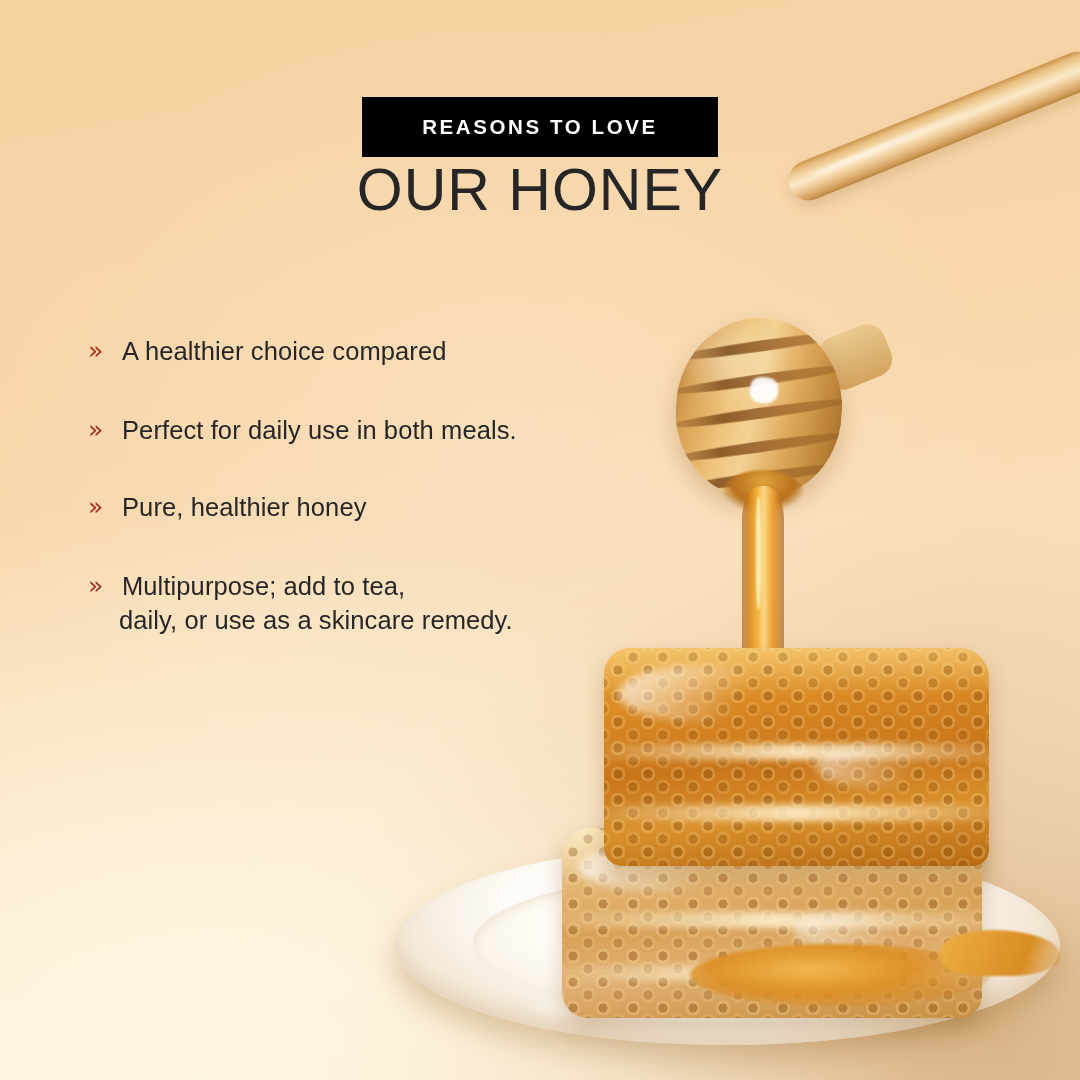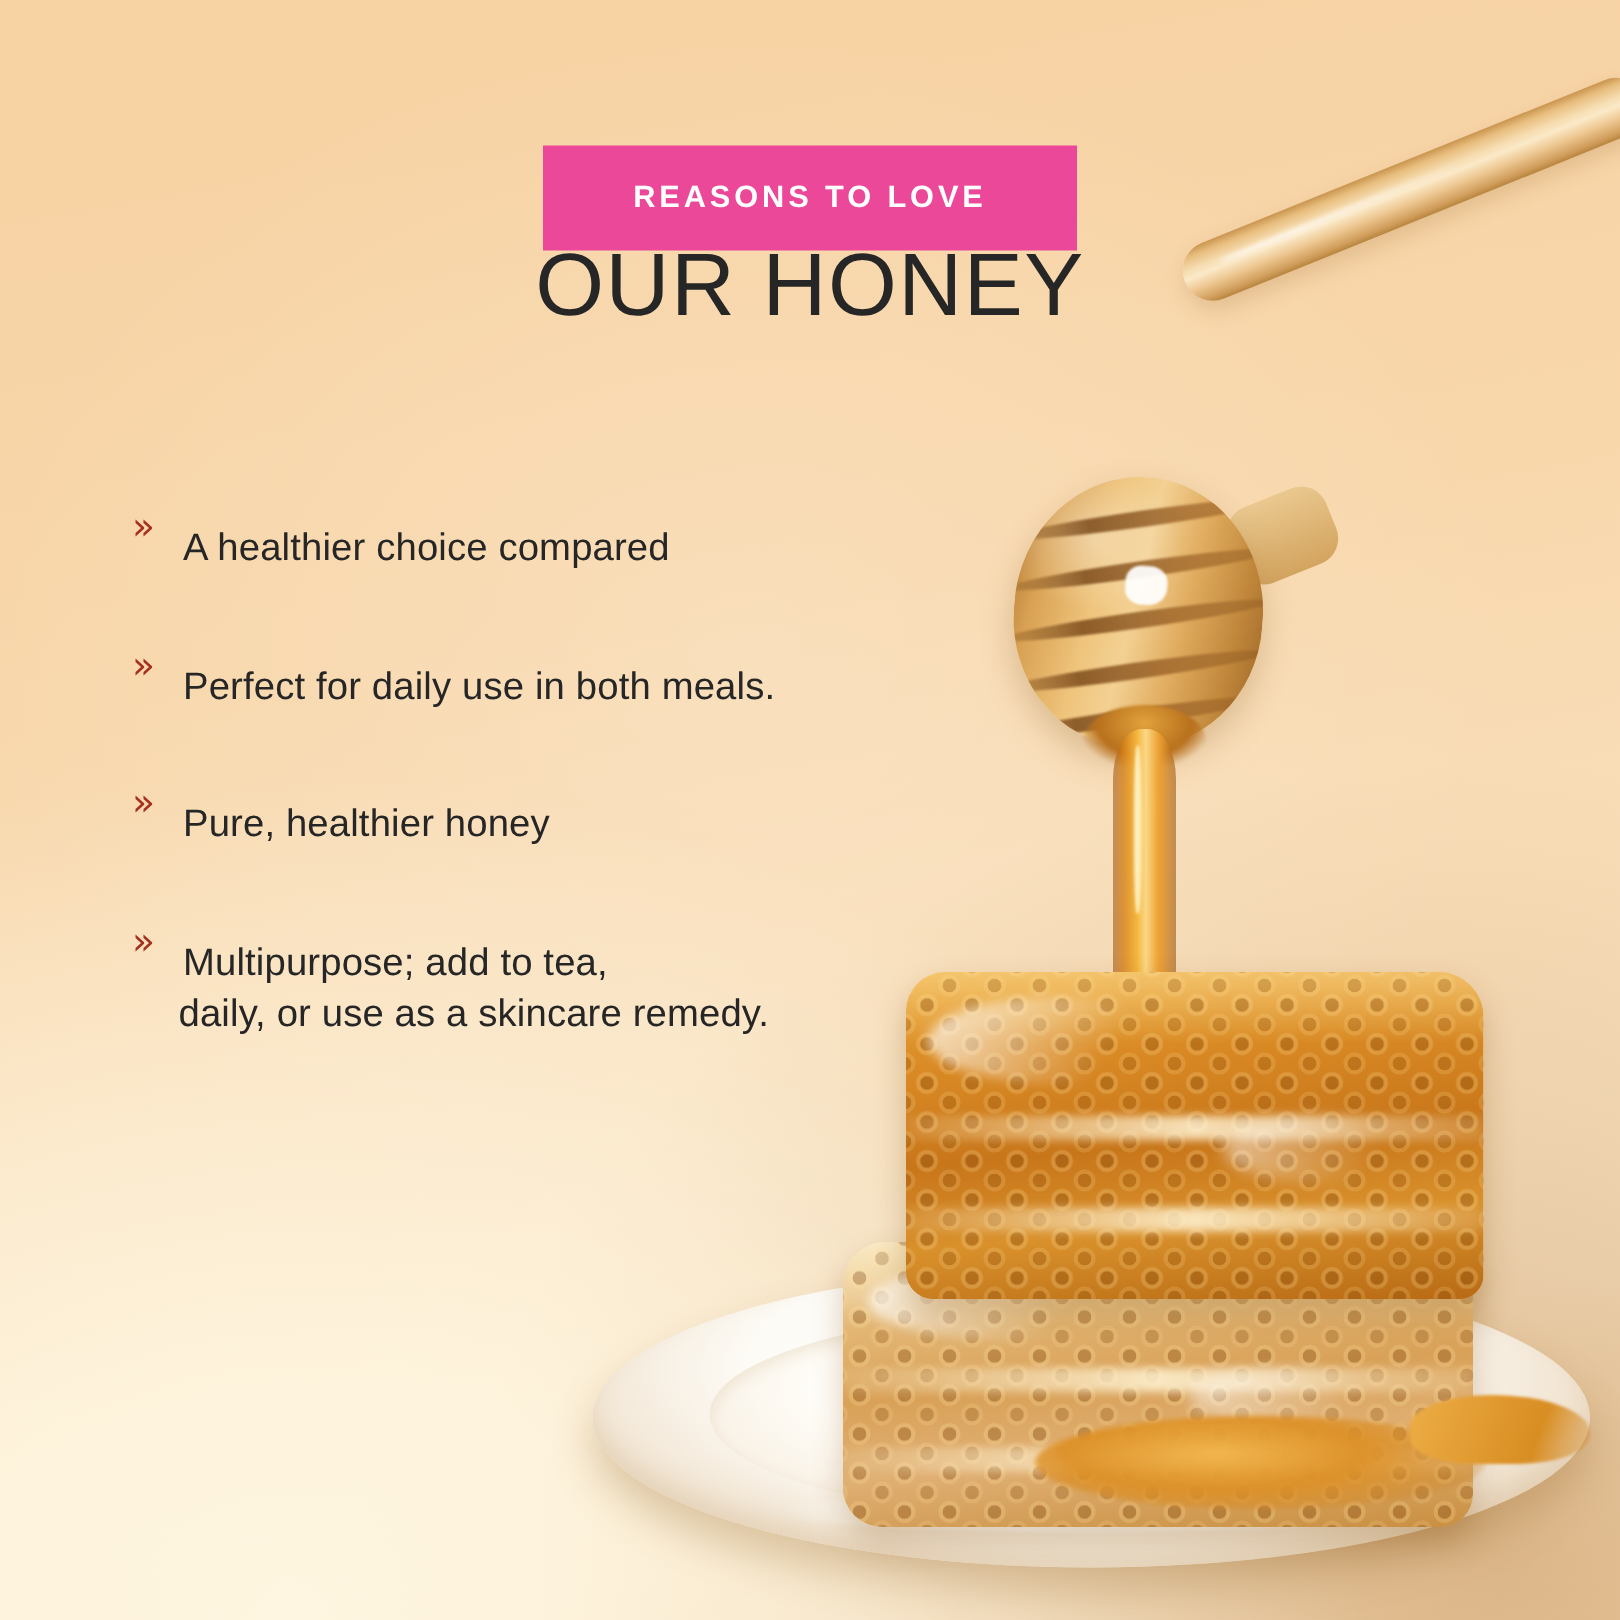--- a/index.html
+++ b/index.html
@@ -22,22 +22,22 @@
       radial-gradient(90% 70% at 92% 96%, rgba(196,146,88,.55) 0%, rgba(196,146,88,.20) 42%, rgba(196,146,88,0) 70%),
       linear-gradient(170deg, #f7d2a2 0%, #f8d7ab 38%, #f9e0bd 64%, #fbead0 82%, #f7dfbe 100%);
   }
   .bg-vig{
     position:absolute; inset:0;
     background:radial-gradient(78% 62% at 46% 40%, rgba(255,255,255,.18) 0%, rgba(255,255,255,0) 62%);
   }
 
   
   .banner{
-    position:absolute; left:362px; top:97px; width:356px; height:70px;
-    background:#ec4899;
+    position:absolute; left:362px; top:97px; width:356px; height:60px;
+    background:#000000;
     display:flex; align-items:center; justify-content:center;
   }
   .banner-text{
     color:#ffffff; font-size:20.5px; font-weight:bold;
     letter-spacing:2.6px; white-space:nowrap;
   }
   .headline{
     position:absolute; left:0; top:160px; width:1080px;
     text-align:center;
     font-size:59px; font-weight:400; letter-spacing:1px;
@@ -47,21 +47,21 @@
   
   .bullets{ position:absolute; left:88px; top:334px; width:560px; }
   .bullet{ position:relative; display:flex; align-items:flex-start; }
   .bullet + .bullet{ margin-top:0; }
   .chev{
     flex:0 0 auto; width:34px;
     color:#a6301f; font-size:25px; line-height:34px;
     font-family:"DejaVu Sans", sans-serif;
   }
   .btext{
-    color:#262626; font-size:25.5px; line-height:34px; letter-spacing:.1px;margin-top:14px;
+    color:#262626; font-size:25.5px; line-height:34px; letter-spacing:.1px;
   }
   .btext .l2{ display:block; margin-left:-3px; }
 
   
   .handle{
     position:absolute; left:790px; top:168px;
     width:330px; height:40px;
     transform:rotate(-22deg); transform-origin:0 50%;
     border-radius:20px/20px;
     background:

